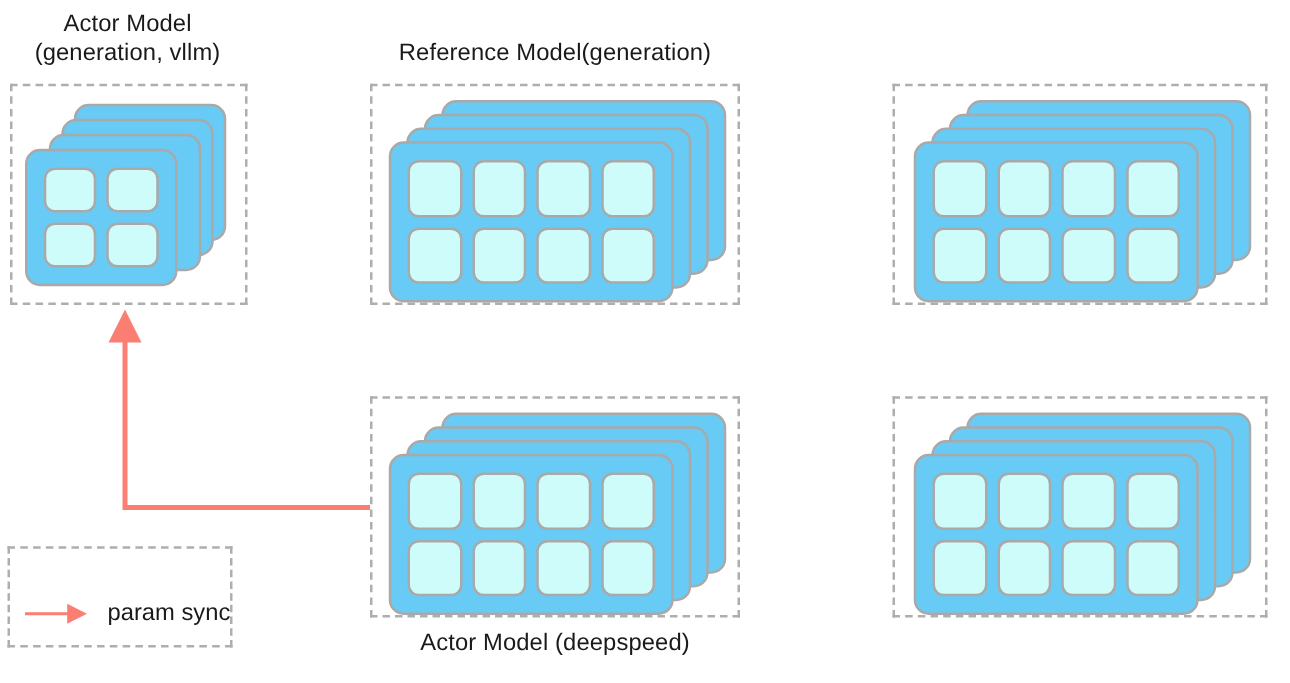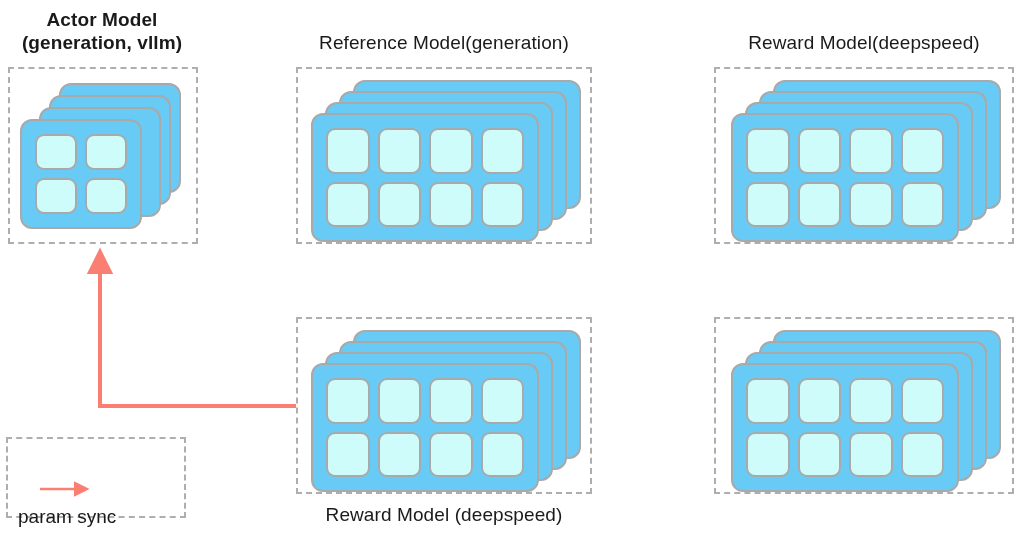--- a/index.html
+++ b/index.html
@@ -95,21 +95,21 @@
     font-size: 19px;
     color: #1a1a1a;
     line-height: 19px;
   }
 </style>
 </head>
 <body>
 
 <div id="canvas">
 
-  <div class="cap" style="left:0px; top:8px; width:204px;font-weight:bold;">Actor Model
+  <div class="cap" style="left:0px; top:8px; width:204px;">Actor Model
 (generation, vllm)</div>
 
   <div class="group-box" style="left:8px; top:67px; width:190px; height:177px;">
     <div class="stack" style="left:0; top:0; width:100%; height:100%;">
       <div class="card back" style="left:49px; top:14px;  width:122px; height:110px;"></div>
       <div class="card back" style="left:39px; top:26px;  width:122px; height:110px;"></div>
       <div class="card back" style="left:29px; top:38px;  width:122px; height:110px;"></div>
       <div class="card front grid-2x2" style="left:10px; top:50px; width:122px; height:110px;">
         <div class="cell"></div>
         <div class="cell"></div>
@@ -132,21 +132,20 @@
         <div class="cell"></div>
         <div class="cell"></div>
         <div class="cell"></div>
         <div class="cell"></div>
         <div class="cell"></div>
         <div class="cell"></div>
       </div>
     </div>
   </div>
 
-  <div class="cap" style="left:714px; top:31px; width:300px;">Reward Model(deepspeed)</div>
 
   <div class="group-box" style="left:714px; top:67px; width:300px; height:177px;">
     <div class="stack" style="left:0; top:0; width:100%; height:100%;">
       <div class="card back" style="left:57px; top:11px; width:228px; height:129px;"></div>
       <div class="card back" style="left:43px; top:22px; width:228px; height:129px;"></div>
       <div class="card back" style="left:29px; top:33px; width:228px; height:129px;"></div>
       <div class="card front grid-4x2" style="left:15px; top:44px; width:228px; height:129px;">
         <div class="cell"></div>
         <div class="cell"></div>
         <div class="cell"></div>
@@ -170,21 +169,21 @@
         <div class="cell"></div>
         <div class="cell"></div>
         <div class="cell"></div>
         <div class="cell"></div>
         <div class="cell"></div>
         <div class="cell"></div>
       </div>
     </div>
   </div>
 
-  <div class="cap" style="left:296px; top:503px; width:296px;">Reward Model (deepspeed)</div>
+  <div class="cap" style="left:296px; top:503px; width:296px;">Actor Model (deepspeed)</div>
 
   <div class="group-box" style="left:714px; top:317px; width:300px; height:177px;">
     <div class="stack" style="left:0; top:0; width:100%; height:100%;">
       <div class="card back" style="left:57px; top:11px; width:228px; height:129px;"></div>
       <div class="card back" style="left:43px; top:22px; width:228px; height:129px;"></div>
       <div class="card back" style="left:29px; top:33px; width:228px; height:129px;"></div>
       <div class="card front grid-4x2" style="left:15px; top:44px; width:228px; height:129px;">
         <div class="cell"></div>
         <div class="cell"></div>
         <div class="cell"></div>
@@ -203,21 +202,21 @@
       <marker id="ah" markerWidth="7" markerHeight="7" refX="3.0" refY="3.5" orient="auto" markerUnits="strokeWidth">
         <path d="M0,0.2 L6.6,3.5 L0,6.8 Z" fill="#fa7f72"></path>
       </marker>
     </defs>
     <path d="M296,406 L100,406 L100,262" fill="none" stroke="#fa7f72" stroke-width="4" marker-end="url(#ah)"></path>
   </svg>
 
   <div class="legend-box" style="left:6px; top:437px; width:180px; height:81px;">
   </div>
 
-  <div class="legend-row" style="left:18px; top:481px;flex-direction:column;">
+  <div class="legend-row" style="left:18px; top:481px;">
     <svg width="58" height="16" viewBox="0 0 58 16">
       <defs>
         <marker id="ah2" markerWidth="7" markerHeight="7" refX="2.6" refY="3.5" orient="auto" markerUnits="strokeWidth">
           <path d="M0,0.2 L6.6,3.5 L0,6.8 Z" fill="#fa7f72"></path>
         </marker>
       </defs>
       <path d="M2,8 L42,8" fill="none" stroke="#fa7f72" stroke-width="2.4" marker-end="url(#ah2)"></path>
     </svg>
     <span class="legend-label">param sync</span>
   </div>

